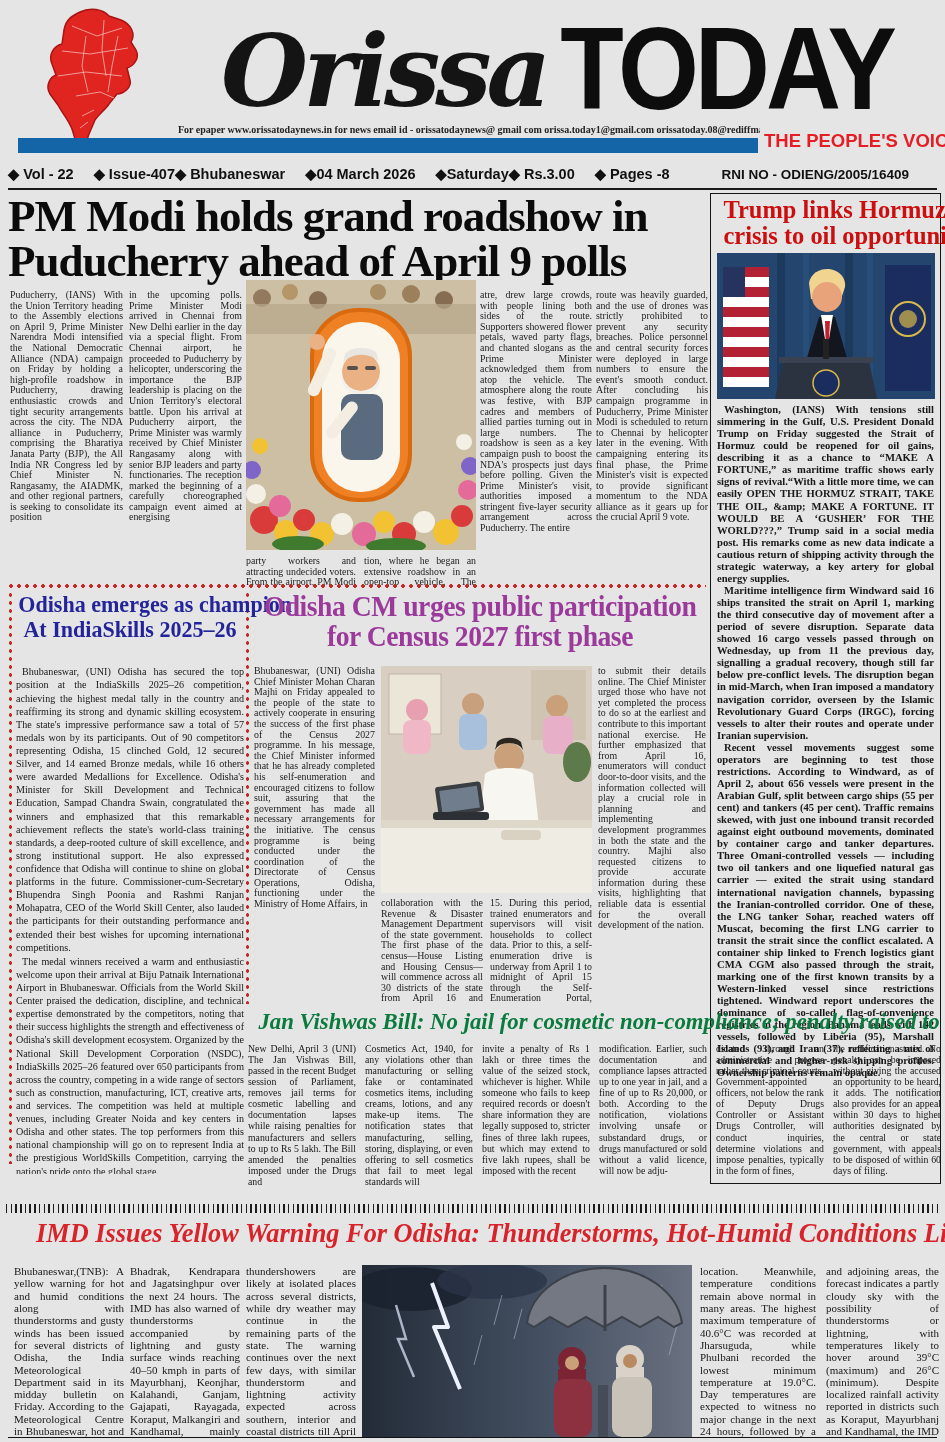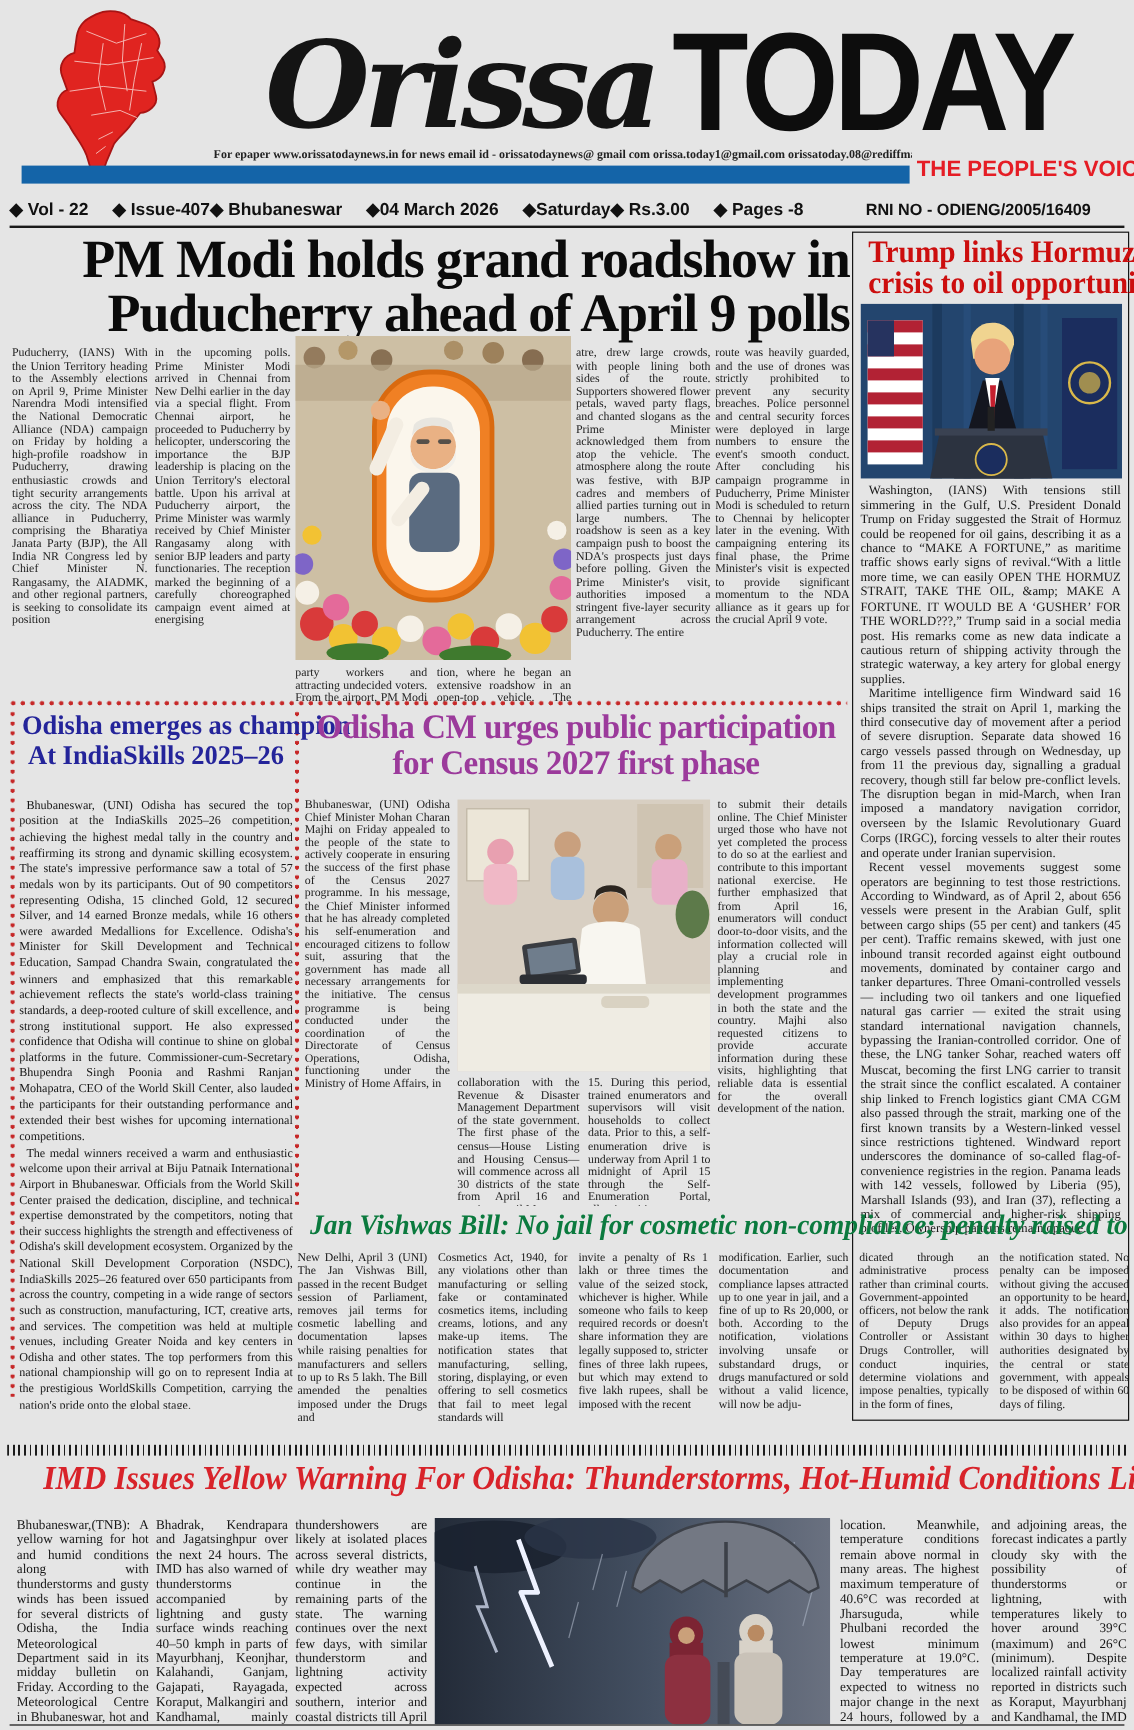--- a/index.html
+++ b/index.html
@@ -16,32 +16,32 @@
   .mast-bar { left:18px; top:138px; width:740px; height:15px; background:#1464a8; }
   .mast-voice { left:764px; top:130px; width:176px; font-family:"Liberation Sans", sans-serif; font-weight:800; font-size:18.5px; color:#e51d25; white-space:nowrap; }
 
   
   .dateline { left:8px; top:160px; width:929px; height:30px; border-bottom:2.5px solid #1a1a1a; display:flex; align-items:center; justify-content:space-between; font-family:"Liberation Sans", sans-serif; font-weight:bold; font-size:14.5px; color:#111; }
   .dateline-items { display:flex; gap:20px; }
   .dateline-rni { font-size:13.5px; padding-right:28px; }
 
   
   .lead { left:8px; top:194px; width:700px; height:392px; }
-  .lead-hl { font-weight:bold; font-size:45px; line-height:1.0; letter-spacing:-1px; color:#0b0b0b; text-align:right; }
+  .lead-hl { font-weight:bold; font-size:45px; line-height:1.0; letter-spacing:-1px; color:#0b0b0b; text-align:left; }
   .bodytext { font-size:9.9px; line-height:1.07; color:#1c1c1c; }
   .lead .c { position:absolute; top:96px; height:294px; }
   .cap { position:absolute; top:362px; height:30px; }
 
   .dotted-h { background:radial-gradient(circle at 3px 3px, #c62828 1.7px, transparent 2px); background-size:8px 6px; background-repeat:repeat-x; height:6px; }
   .dotted-v { background:radial-gradient(circle at 2.5px 3px, #c62828 1.6px, transparent 1.9px); background-size:5px 8px; background-repeat:repeat-y; width:5px; }
 
   
   .trump { left:710px; top:193px; width:231px; height:991px; border:1.5px solid #151515; padding:3px 6px; }
   .trump-hl { color:#cc0e0e; font-weight:bold; font-size:26px; line-height:1.0; text-align:center; white-space:nowrap; transform:scaleX(.94); transform-origin:center; }
-  .trump-body p { font-size:10.6px; line-height:1.14; text-align:justify; text-indent:7px; color:#171717; }
+  .trump-body p { font-size:10.6px; line-height:1.14; text-align:justify; text-indent:7px; color:#171717;font-weight:bold; }
 
   
   .skills { left:16px; top:592px; width:228px; height:578px; }
   .skills-hl { color:#24249a; font-weight:bold; font-size:22.5px; line-height:1.12; text-align:center; white-space:nowrap; transform:scaleX(.98); transform-origin:center; }
   .skills-body p { font-size:10.1px; line-height:1.3; text-align:justify; text-indent:6px; color:#171717; margin-top:1px; }
 
   
   .census { left:254px; top:592px; width:452px; height:413px; }
   .census-hl { color:#9b3a9b; font-weight:bold; font-size:28.5px; line-height:1.04; text-align:center; white-space:nowrap; transform:scaleX(.97); transform-origin:center; letter-spacing:-0.5px; }
   .census .c { position:absolute; height:339px; top:74px; }

